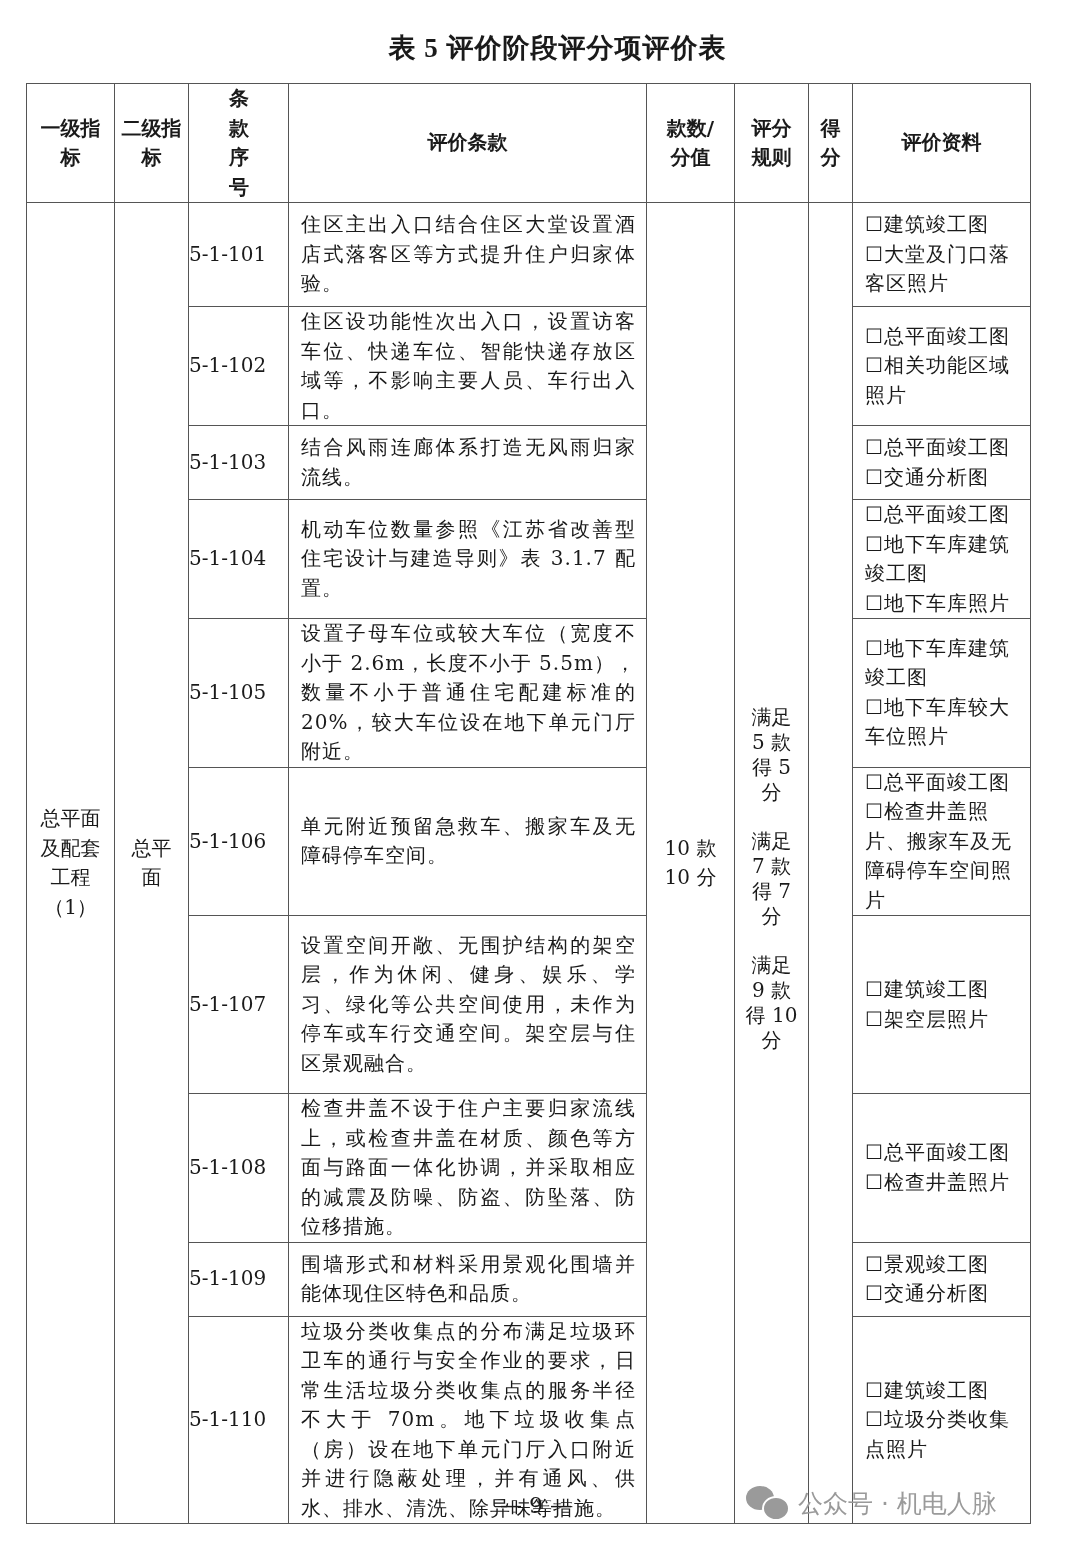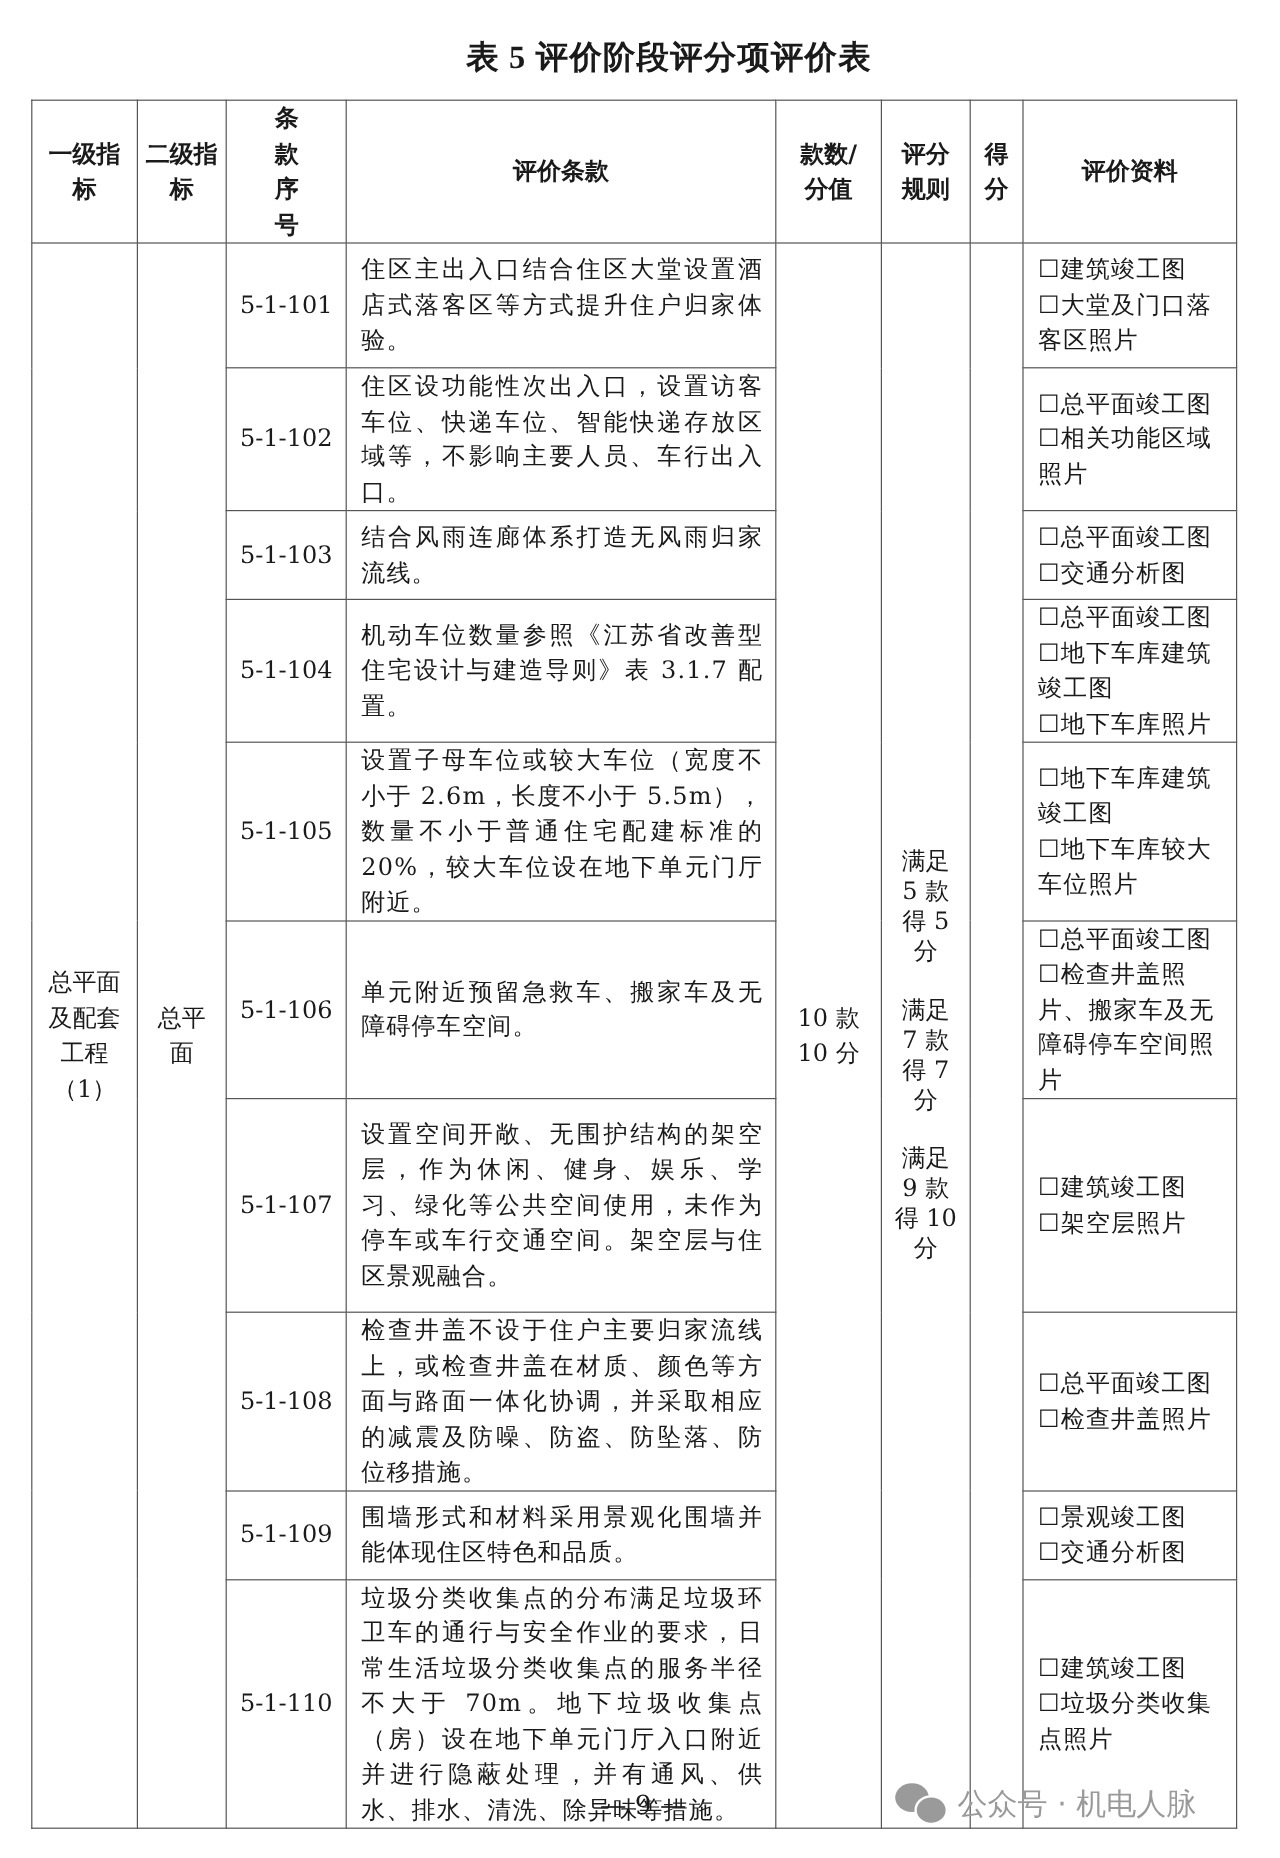--- a/index.html
+++ b/index.html
@@ -2,21 +2,21 @@
 <html><head>
 <meta charset="utf-8">
 <style>
   html, body { margin:0; padding:0; background:#ffffff; }
   body { width:1067px; height:1548px; position:relative; font-family:"DejaVu Serif","Liberation Serif",serif; color:#1a1a1a; overflow:hidden; }
   .title { position:absolute; top:30px; left:0; width:1067px; text-align:center; font-family:Liberation Serif, serif; font-weight:bold; font-size:27px; letter-spacing:1px;padding-left:24px; }
   table.grid { position:absolute; top:83px; left:26px; width:1004px; border-collapse:collapse; table-layout:fixed; }
   table.grid td, table.grid th { border:1.5px solid #555; padding:0; vertical-align:middle; font-size:20px; line-height:29.5px; }
   th { font-family:"DejaVu Sans","Liberation Sans",sans-serif; font-weight:bold; text-align:center; height:62px; }
   .c1 { text-align:center; }
-  .code { text-align:center; font-size:19px;margin-left:32px; }
+  .code { text-align:left; font-size:19px;margin-left:32px; }
   .clause { padding:0 10px 0 12px !important; text-align:justify; letter-spacing:1px; }
   .mat { padding:0 8px 0 12px !important; letter-spacing:1px; }
   .mat div { line-height:29.5px; }
   .center { text-align:center; }
   .rule-block { margin:24px 0; }
   .footer-page { position:absolute; top:1493px; left:500px; font-size:22px; }
   .watermark { position:absolute; top:1486px; left:746px; display:flex; align-items:center; color:#9a9a9a; font-family:"DejaVu Sans","Liberation Sans",sans-serif; font-size:25px; }
   .wm-icon { width:44px; height:34px; position:relative; margin-right:8px; }
   .bubble1 { position:absolute; left:0; top:0; width:28px; height:24px; border-radius:50%; background:#9a9a9a; }
   .bubble2 { position:absolute; left:16px; top:10px; width:24px; height:21px; border-radius:50%; background:#9a9a9a; border:2px solid #fff; }

